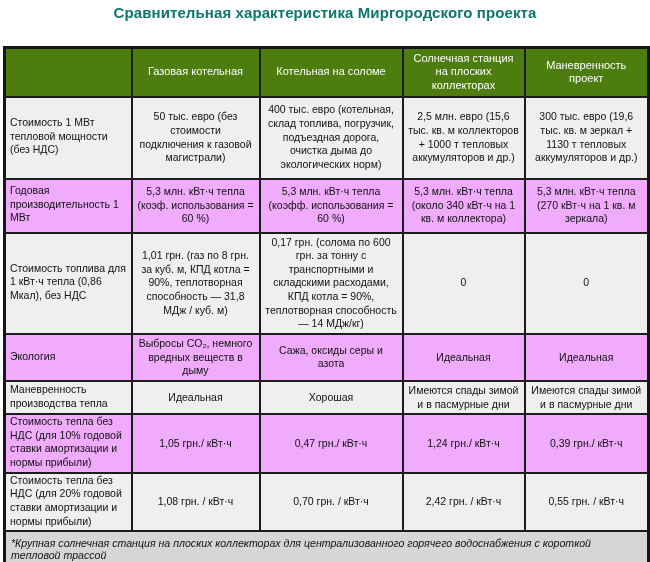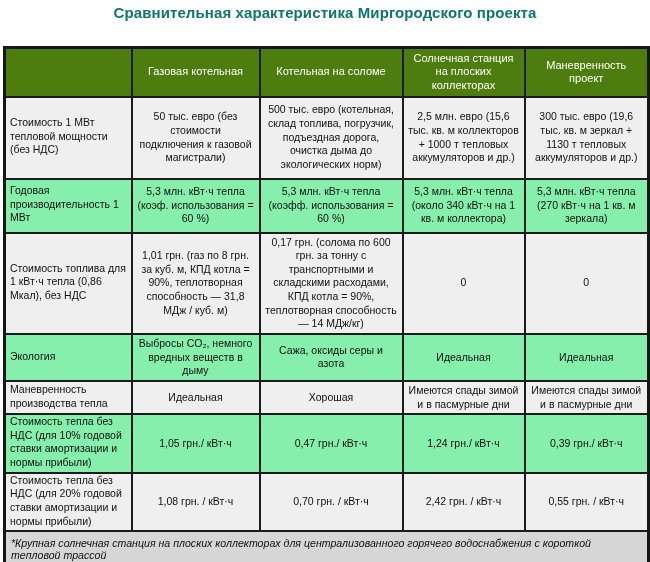--- a/index.html
+++ b/index.html
@@ -49,21 +49,21 @@
     font-size: 10.5px;
     line-height: 1.3;
   }
   .cmp td.val {
     text-align: center;
     padding: 2px 4px;
     font-size: 10.5px;
     line-height: 1.3;
   }
   tr.light td { background: #efefef; }
-  tr.dark td  { background: #86efac; }
+  tr.dark td  { background: #f0abfc; }
   tr.footnote td {
     background: #d6d6d6;
     font-style: italic;
     font-size: 10.6px;
     text-align: left;
     padding: 4px 5px;
   }
 </style>
 </head>
 <body>
@@ -89,21 +89,21 @@
         <th></th>
         <th>Газовая котельная</th>
         <th>Котельная на соломе</th>
         <th>Солнечная станция на плоских коллекторах</th>
         <th>Маневренность проект</th>
       </tr>
 
       <tr class="light" style="height:82px">
         <td class="label">Стоимость 1 МВт тепловой мощности (без НДС)</td>
         <td class="val">50 тыс. евро (без стоимости подключения к газовой магистрали)</td>
-        <td class="val">500 тыс. евро (котельная, склад топлива, погрузчик, подъездная дорога, очистка дыма до экологических норм)</td>
+        <td class="val">400 тыс. евро (котельная, склад топлива, погрузчик, подъездная дорога, очистка дыма до экологических норм)</td>
         <td class="val">2,5 млн. евро (15,6 тыс. кв. м коллекторов + 1000 т тепловых аккумуляторов и др.)</td>
         <td class="val">300 тыс. евро (19,6 тыс. кв. м зеркал + 1130 т тепловых аккумуляторов и др.)</td>
       </tr>
 
       <tr class="dark" style="height:54px">
         <td class="label">Годовая производительность 1 МВт</td>
         <td class="val">5,3 млн. кВт·ч тепла (коэф. использования = 60 %)</td>
         <td class="val">5,3 млн. кВт·ч тепла (коэфф. использования = 60 %)</td>
         <td class="val">5,3 млн. кВт·ч тепла (около 340 кВт·ч на 1 кв. м коллектора)</td>
         <td class="val">5,3 млн. кВт·ч тепла (270 кВт·ч на 1 кв. м зеркала)</td>

